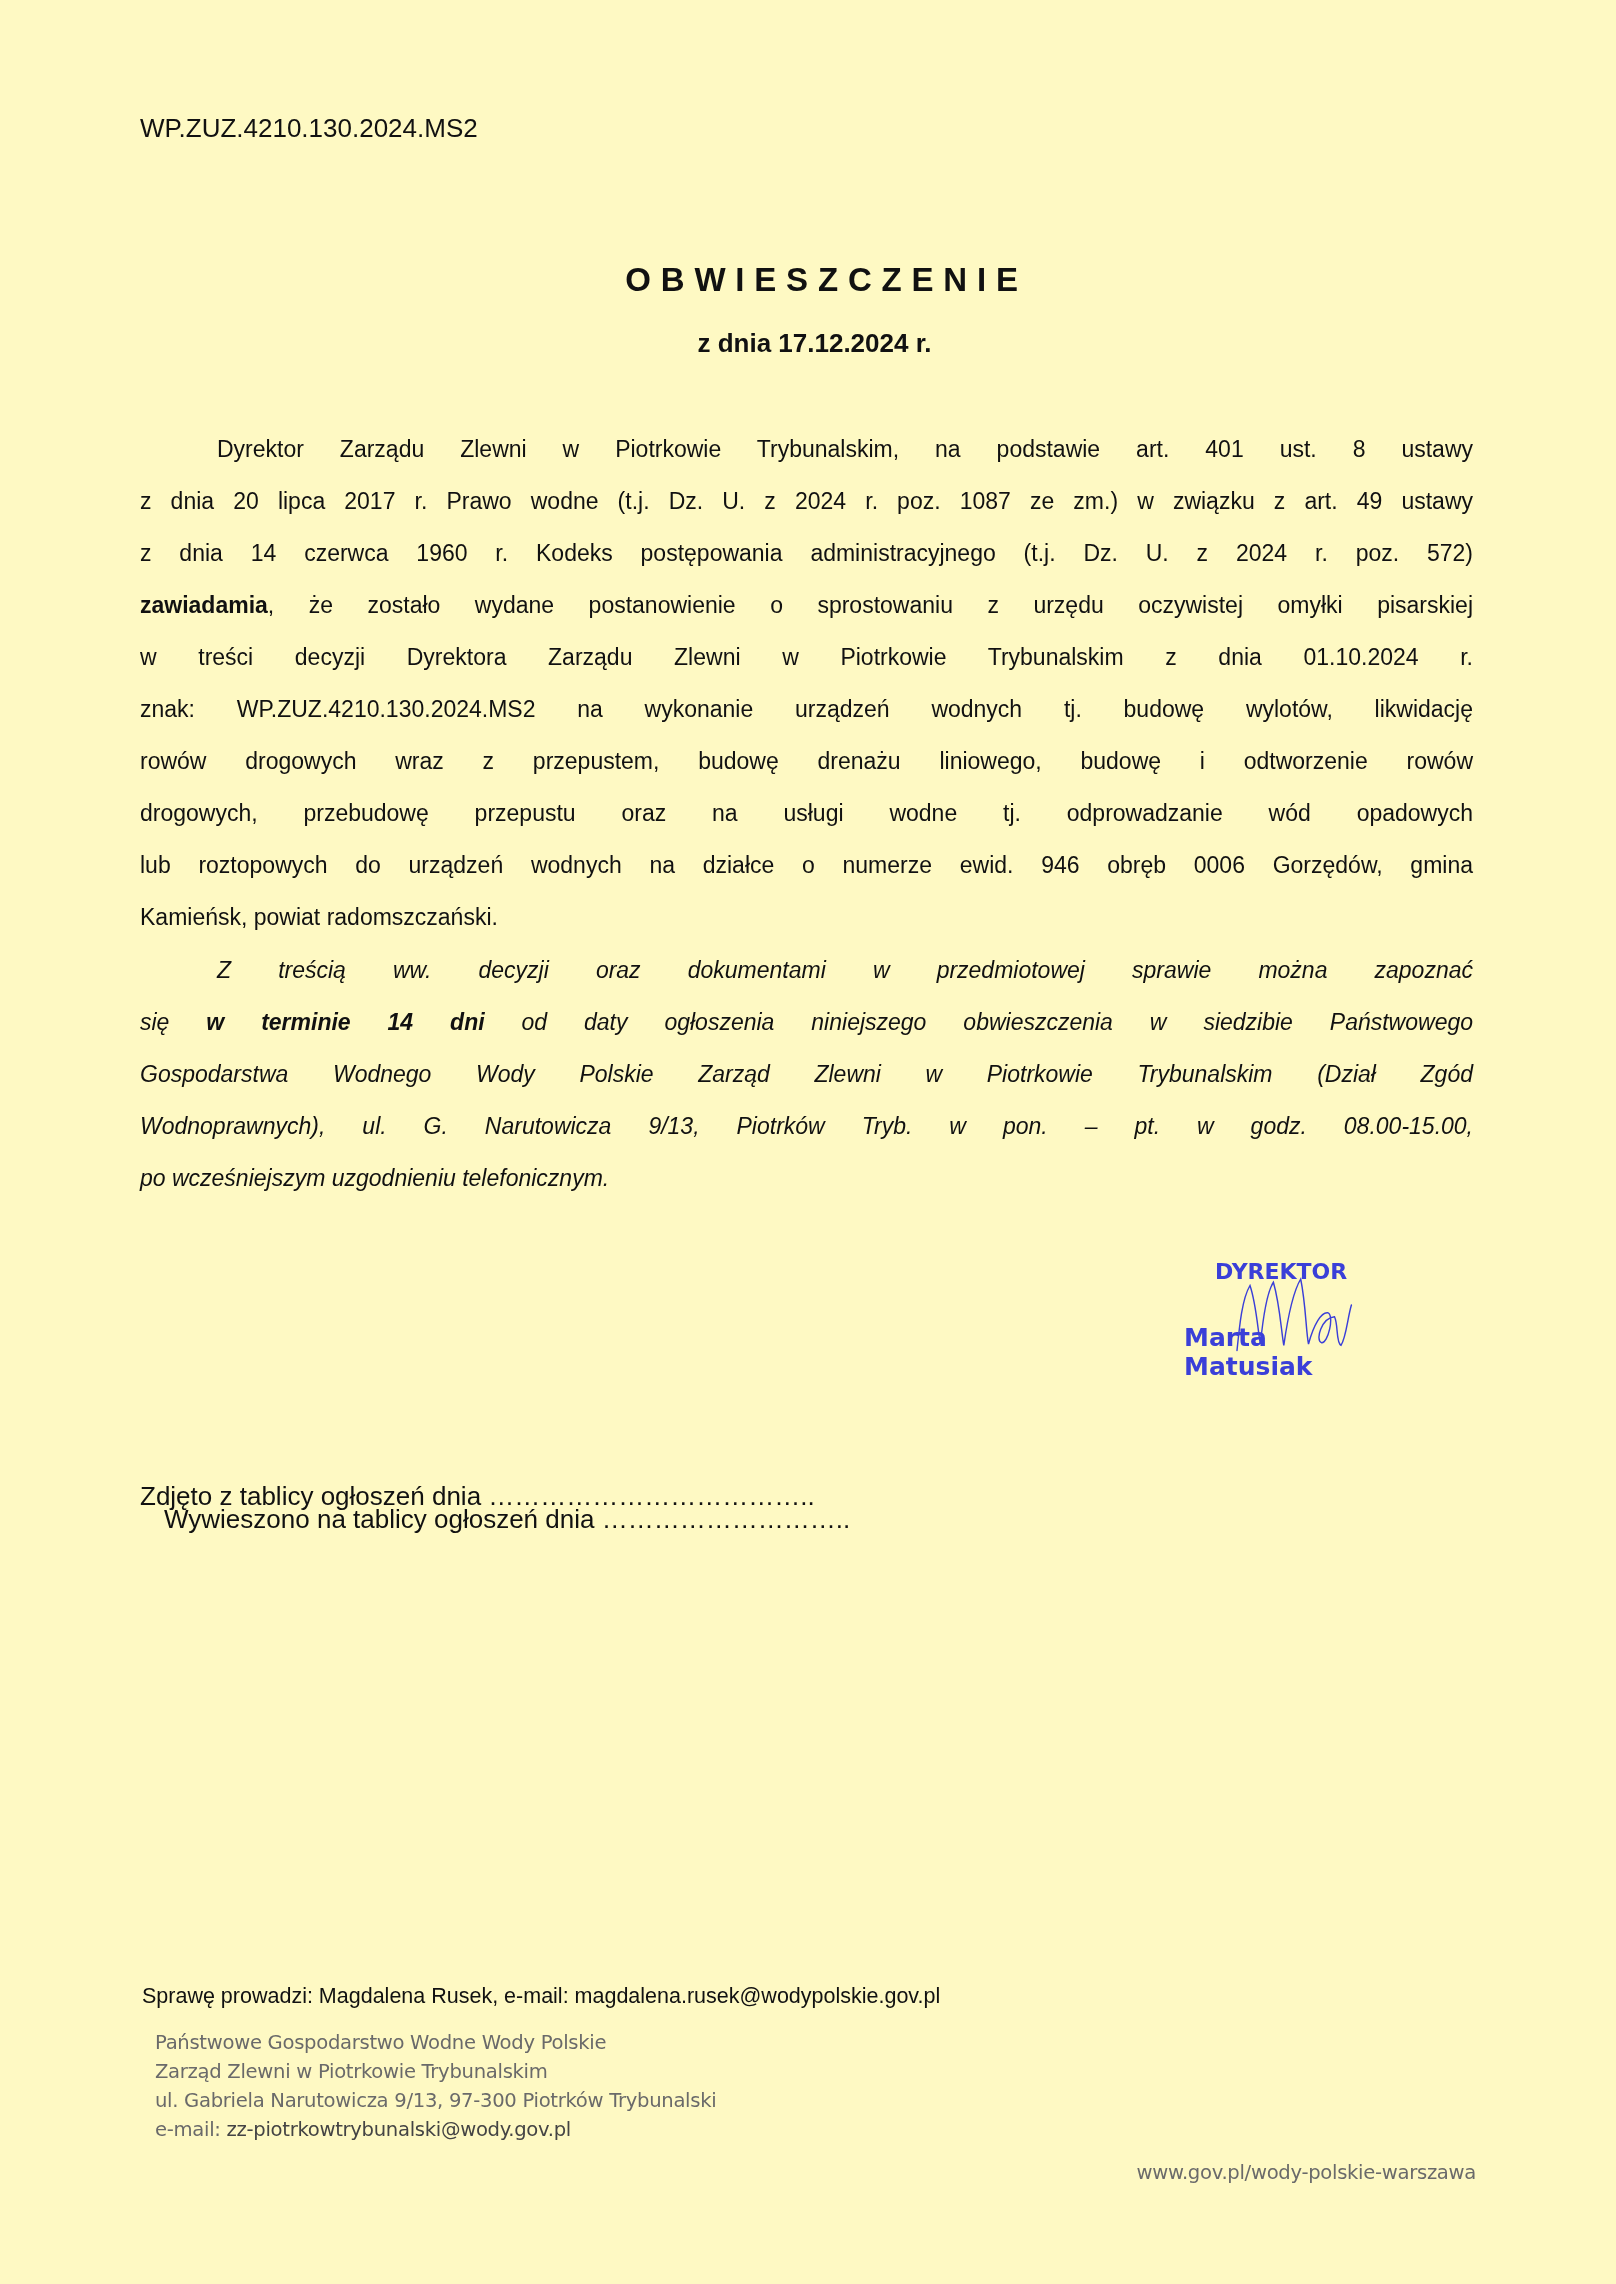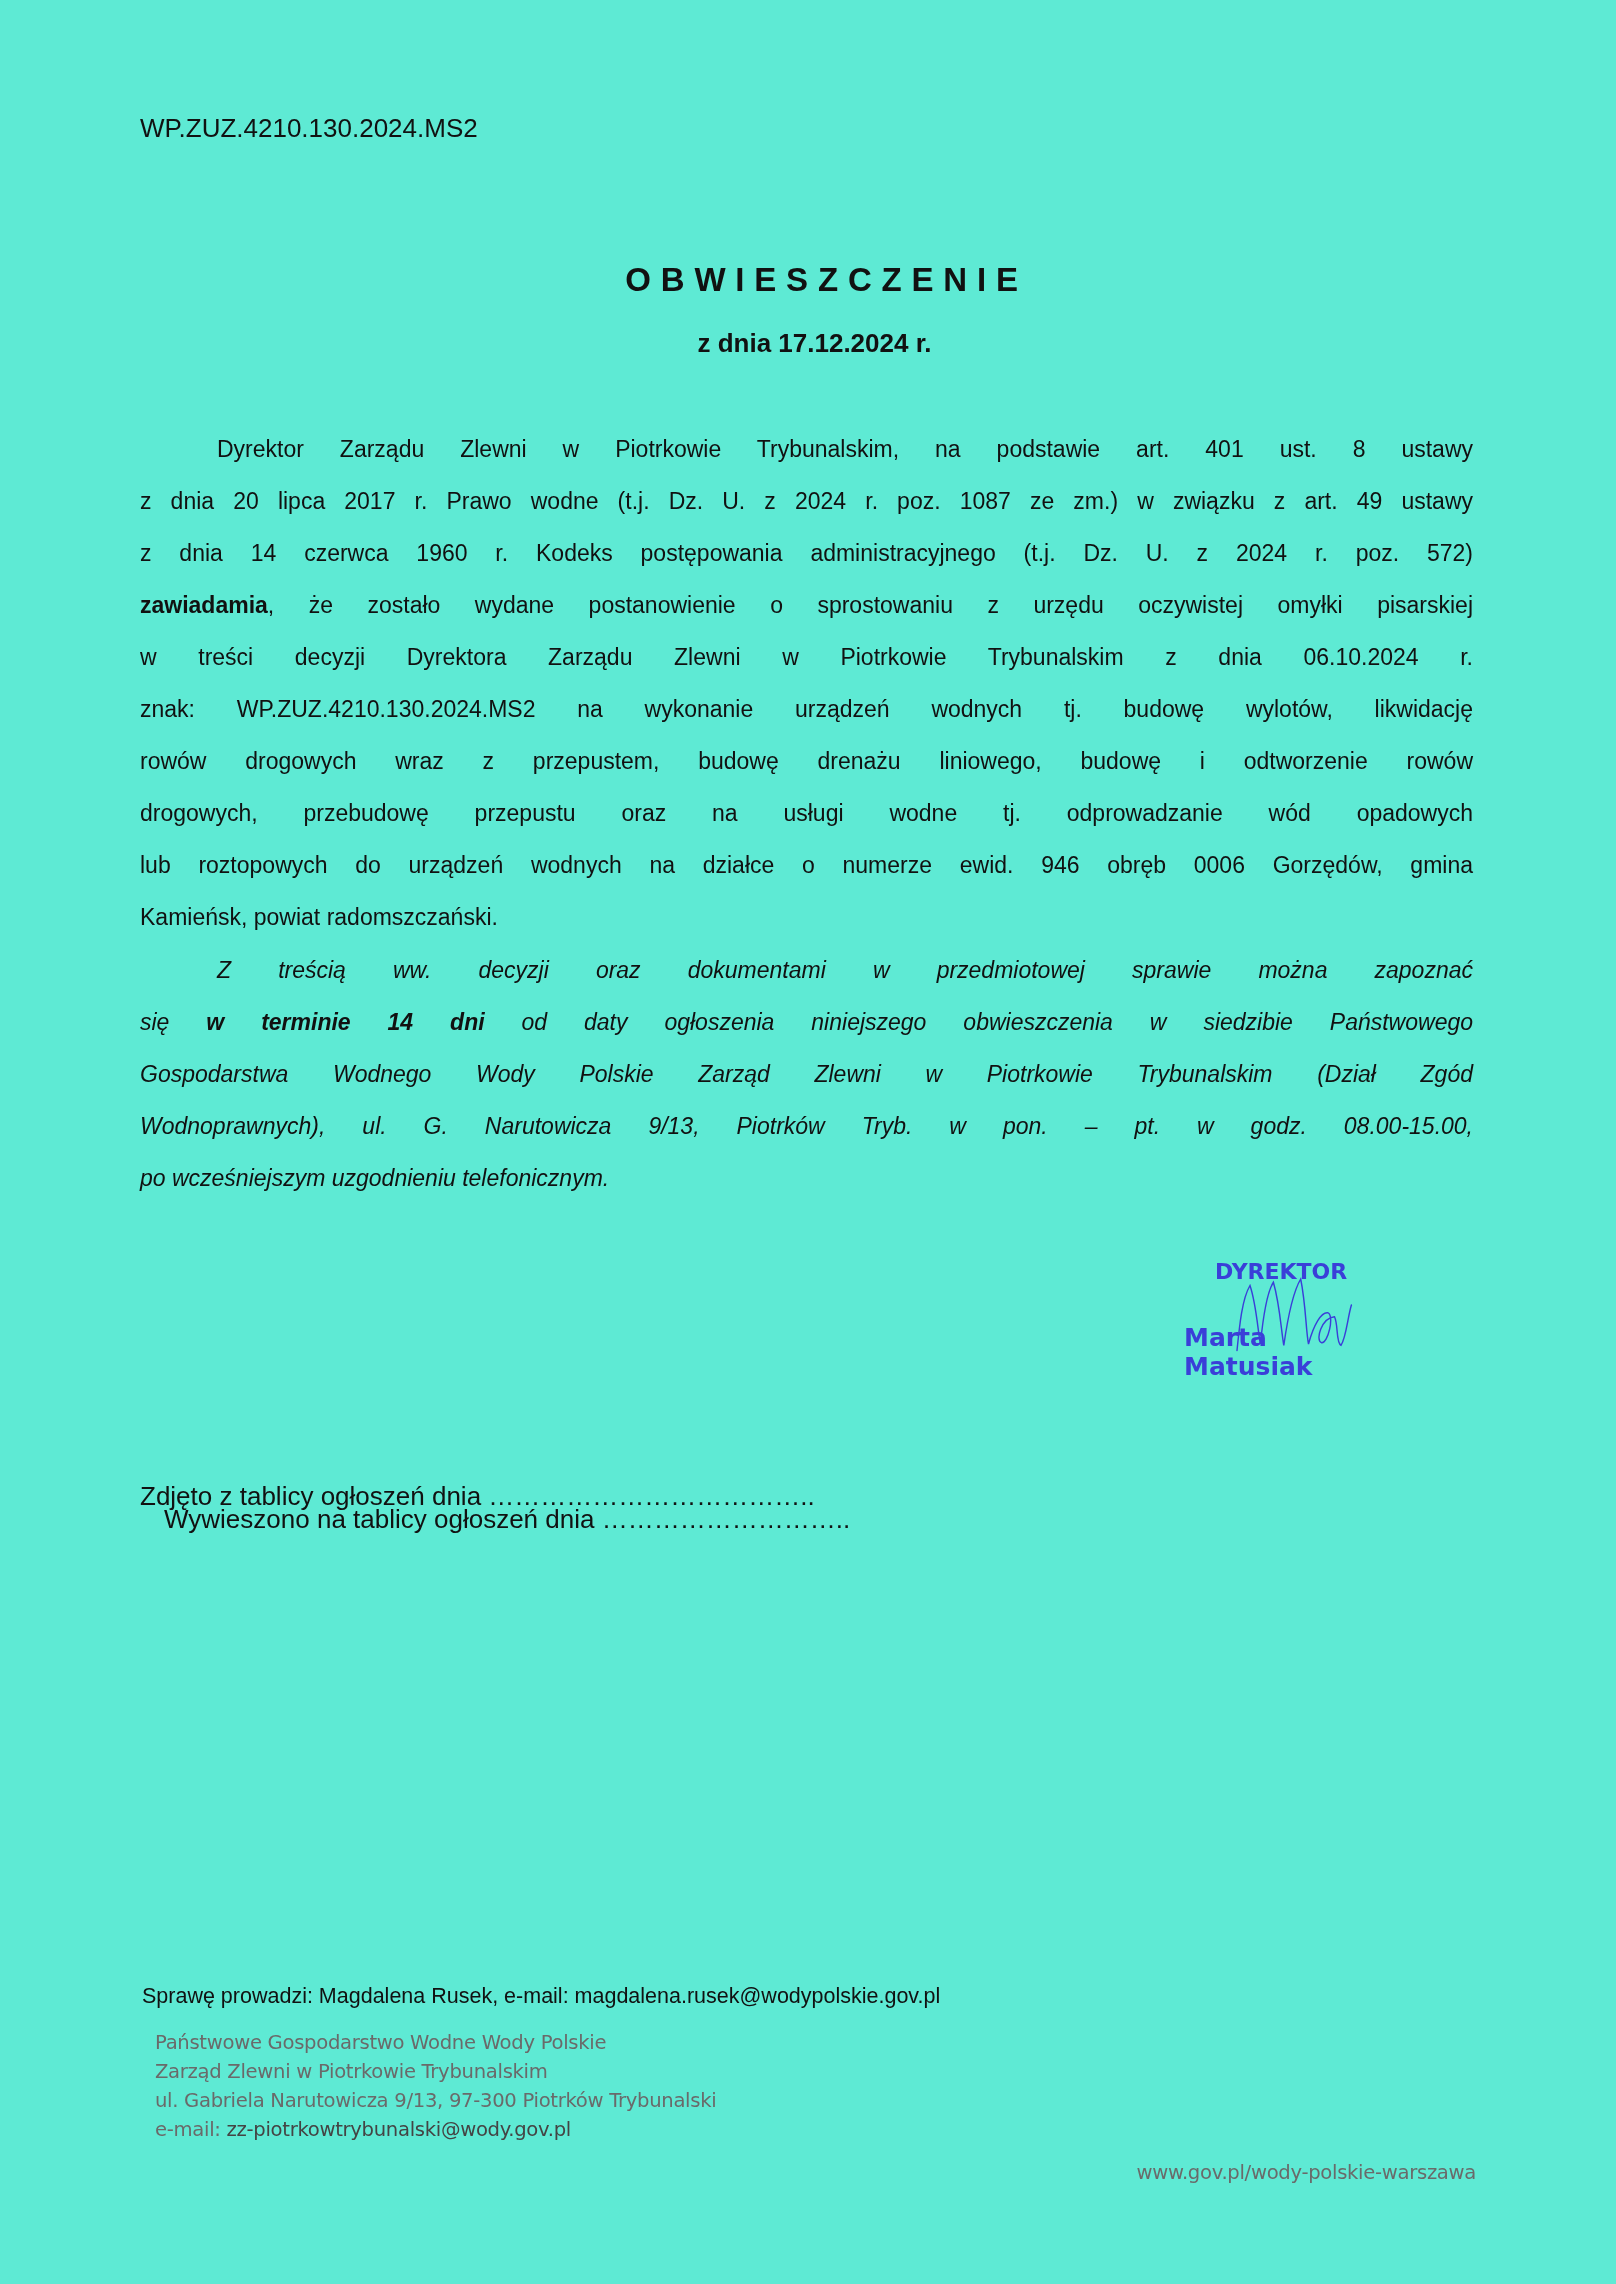--- a/index.html
+++ b/index.html
@@ -13,21 +13,21 @@
       position: relative;
       overflow: hidden;
       font-family: "Liberation Sans", sans-serif;
       color: #111111;
     }
     .page {
       position: absolute;
       left: 0; top: 0;
       width: 1616px;
       height: 2284px;
-      background: #5eead4;
+      background: #fef9c3;
     }
     .ref {
       position: absolute;
       left: 140px;
       top: 113px;
       font-size: 26px;
       letter-spacing: 0px;
       color: #111;
     }
     .title {
@@ -157,21 +157,21 @@
   <div class="ref">WP.ZUZ.4210.130.2024.MS2</div>
 
   <div class="title">OBWIESZCZENIE</div>
   <div class="date">z dnia 17.12.2024 r.</div>
 
   <div class="body-text p1">
     <span class="line indent">Dyrektor Zarządu Zlewni w Piotrkowie Trybunalskim, na podstawie art. 401 ust. 8 ustawy</span>
     <span class="line">z dnia 20 lipca 2017 r. Prawo wodne (t.j. Dz. U. z 2024 r. poz. 1087 ze zm.) w związku z art. 49 ustawy</span>
     <span class="line">z dnia 14 czerwca 1960 r. Kodeks postępowania administracyjnego (t.j. Dz. U. z 2024 r. poz. 572)</span>
     <span class="line"><b>zawiadamia</b><span>, że zostało wydane postanowienie o sprostowaniu z urzędu oczywistej omyłki pisarskiej</span></span>
-    <span class="line">w treści decyzji Dyrektora Zarządu Zlewni w Piotrkowie Trybunalskim z dnia 06.10.2024 r.</span>
+    <span class="line">w treści decyzji Dyrektora Zarządu Zlewni w Piotrkowie Trybunalskim z dnia 01.10.2024 r.</span>
     <span class="line">znak: WP.ZUZ.4210.130.2024.MS2 na wykonanie urządzeń wodnych tj. budowę wylotów, likwidację</span>
     <span class="line">rowów drogowych wraz z przepustem, budowę drenażu liniowego, budowę i odtworzenie rowów</span>
     <span class="line">drogowych, przebudowę przepustu oraz na usługi wodne tj. odprowadzanie wód opadowych</span>
     <span class="line">lub roztopowych do urządzeń wodnych na działce o numerze ewid. 946 obręb 0006 Gorzędów, gmina</span>
     <span class="line last">Kamieńsk, powiat radomszczański.</span>
   </div>
 
   <div class="body-text p2">
     <span class="line indent">Z treścią ww. decyzji oraz dokumentami w przedmiotowej sprawie można zapoznać</span>
     <span class="line"><span>się </span><b>w terminie 14 dni</b><span> od daty ogłoszenia niniejszego obwieszczenia w siedzibie Państwowego</span></span>

